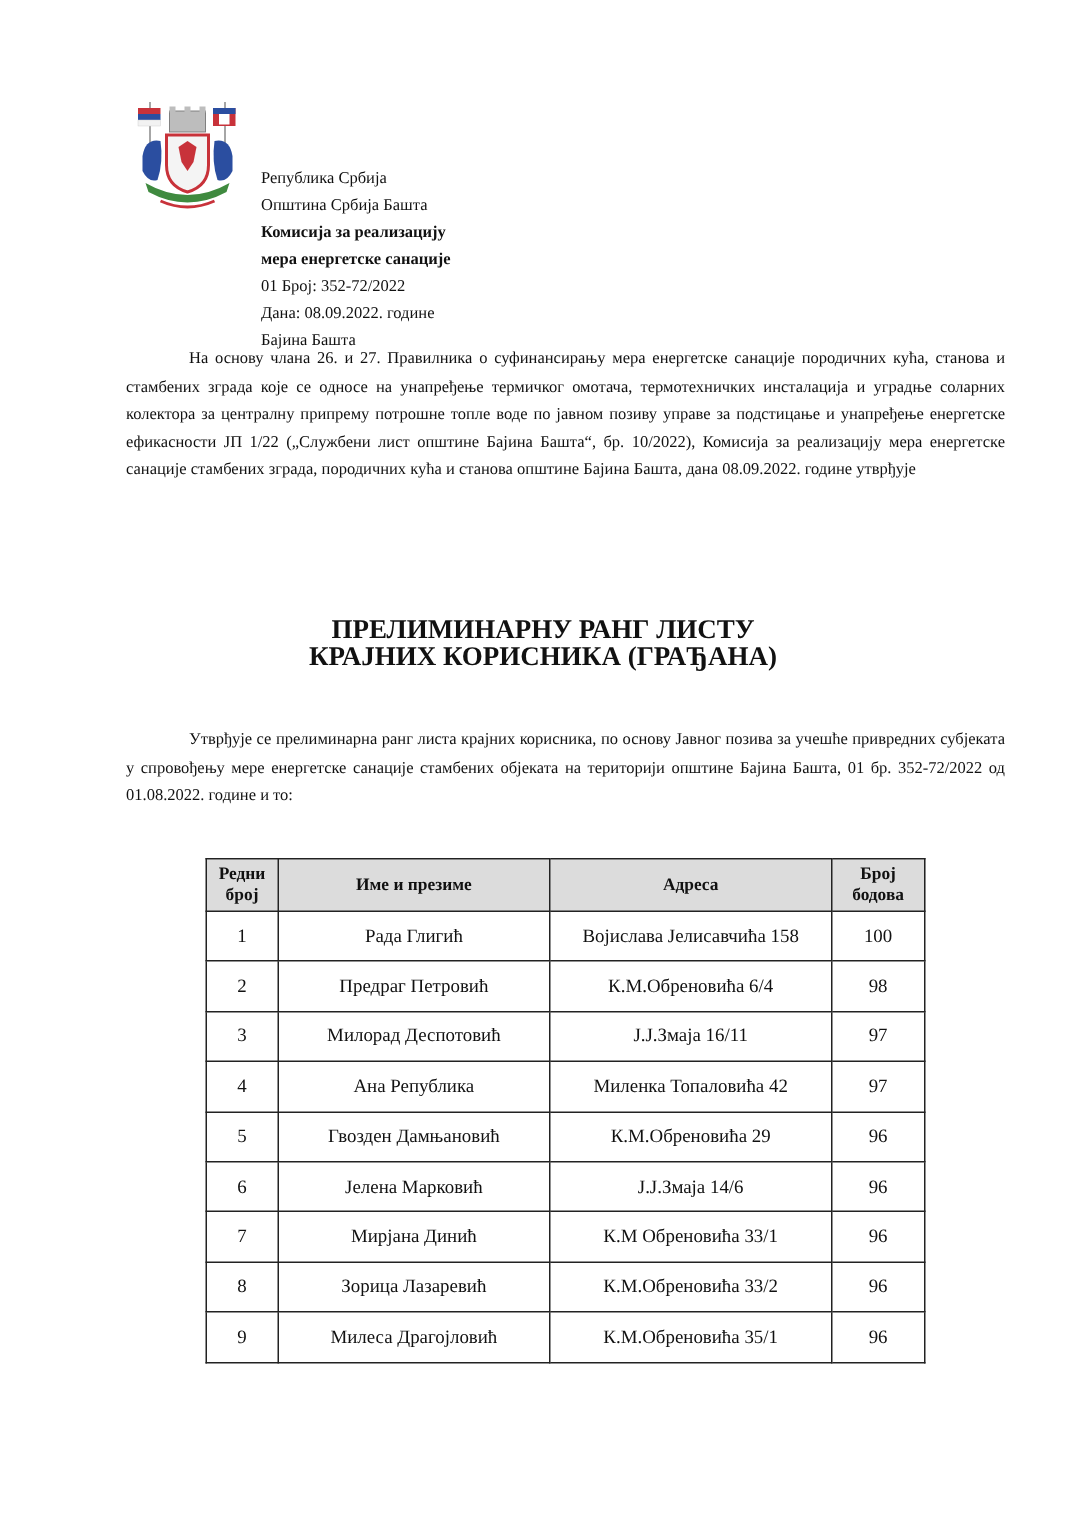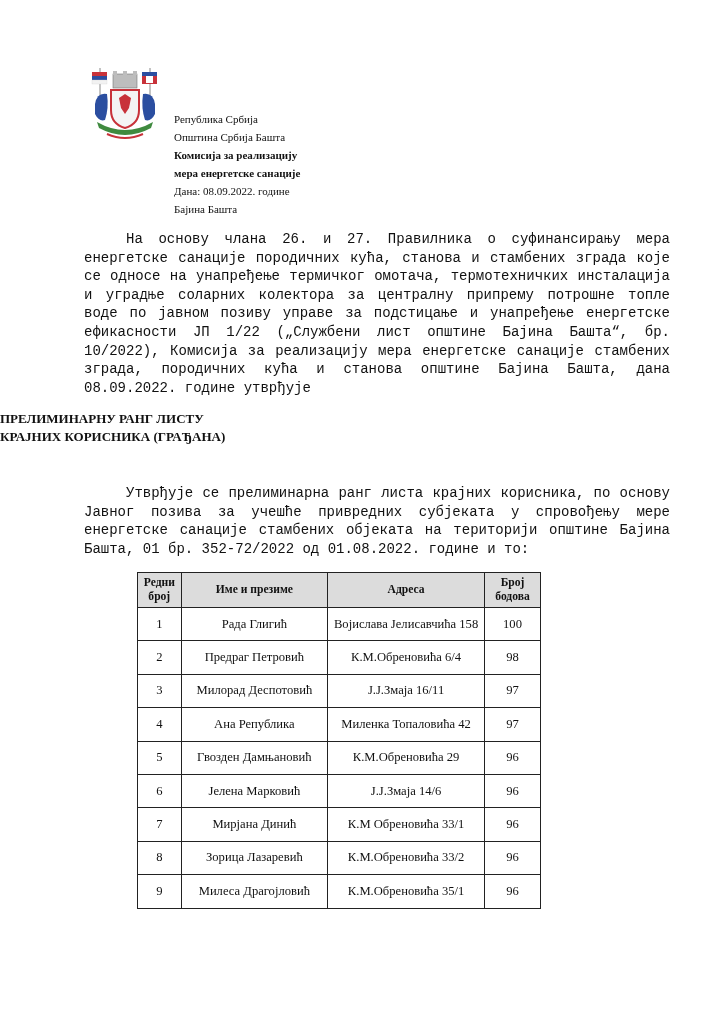--- a/index.html
+++ b/index.html
@@ -2,25 +2,25 @@
 <html><head>
 <meta charset="utf-8">
 <style>
   html, body { margin:0; padding:0; background:#ffffff; }
   body { width:724px; height:1024px; position:relative; overflow:hidden;
          font-family:"Liberation Serif", serif; color:#111; }
   .header { position:absolute; left:87px; top:64px; }
   .logo { position:absolute; left:0; top:0; width:76px; height:80px; }
   .hdr-lines { position:absolute; left:87px; top:0; width:300px; font-size:11px; line-height:18px; white-space:nowrap;margin-top:46px; }
   .hdr-lines .b { font-weight:bold; }
-  .para { position:absolute; left:84px; width:586px; font-size:14px; line-height:18.6px; text-align:justify; text-indent:42px;font-family:Liberation Mono, monospace; }
+  .para { position:absolute; left:84px; width:586px; font-size:11px; line-height:18.6px; text-align:justify; text-indent:42px; }
   .p1 { top:230px; }
-  .title { position:absolute; left:0; width:724px; top:410px; text-align:left; font-weight:bold; font-size:13px; line-height:18px; }
+  .title { position:absolute; left:0; width:724px; top:410px; text-align:center; font-weight:bold; font-size:18px; line-height:18px; }
   .p2 { top:484px; }
-  table.rank { position:absolute; left:137px; top:572px; width:404px; border-collapse:collapse; font-size:12.6px; }
+  table.rank { position:absolute; left:137px; top:572px; width:480px; border-collapse:collapse; font-size:12.6px; }
   table.rank th, table.rank td { border:1.3px solid #222; text-align:center; padding:0; }
   table.rank th { background:#dcdcdc; font-weight:bold; font-size:11.6px; line-height:14px; height:34px; }
   table.rank td { height:32.4px; }
   .c1 { width:45px; } .c2 { width:174px; } .c3 { width:180px;margin-top:35px; } .c4 { width:59px; }
 </style>
 </head>
 <body>
 
 <div class="header">
   <svg class="logo" viewBox="0 0 76 80">
@@ -41,20 +41,21 @@
     <path d="M8 40 Q10 28 20 30 Q22 44 18 56 Q12 58 8 50 Z" fill="#2b4ea0"></path>
     <path d="M68 40 Q66 28 56 30 Q54 44 58 56 Q64 58 68 50 Z" fill="#2b4ea0"></path>
     <path d="M10 58 Q38 74 66 58 L64 64 Q38 78 12 64 Z" fill="#3f8a3f"></path>
     <path d="M20 70 Q38 78 56 70" fill="none" stroke="#c8323a" stroke-width="2"></path>
   </svg>
   <div class="hdr-lines">
     <div>Република Србија</div>
     <div>Општина Србија Башта</div>
     <div class="b">Комисија за реализацију</div>
     <div class="b">мера енергетске санације</div>
+    <div>01 Број: 352-72/2022</div>
     <div>Дана: 08.09.2022. године</div>
     <div>Бајина Башта</div>
   </div>
 </div>
 
 <p class="para p1" style="margin:0;">На основу члана 26. и 27. Правилника о суфинансирању мера енергетске санације породичних кућа, станова и стамбених зграда које се односе на унапређење термичког омотача, термотехничких инсталација и уградње соларних колектора за централну припрему потрошне топле воде по јавном позиву управе за подстицање и унапређење енергетске ефикасности ЈП 1/22 („Службени лист општине Бајина Башта“, бр. 10/2022), Комисија за реализацију мера енергетске санације стамбених зграда, породичних кућа и станова општине Бајина Башта, дана 08.09.2022. године утврђује</p>
 
 <div class="title">
   <div>ПРЕЛИМИНАРНУ РАНГ ЛИСТУ</div>
   <div>КРАЈНИХ КОРИСНИКА (ГРАЂАНА)</div>

